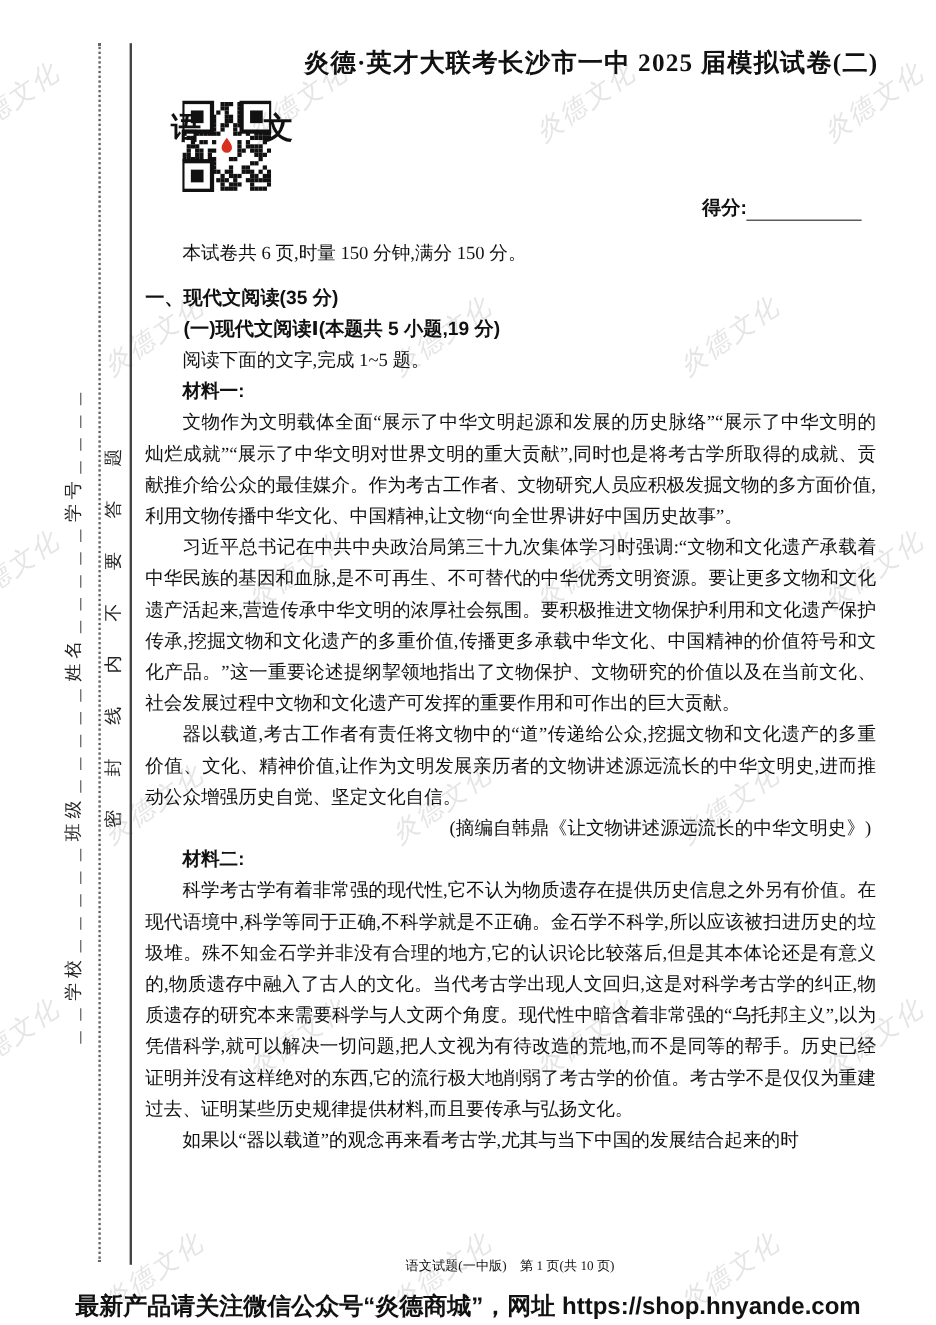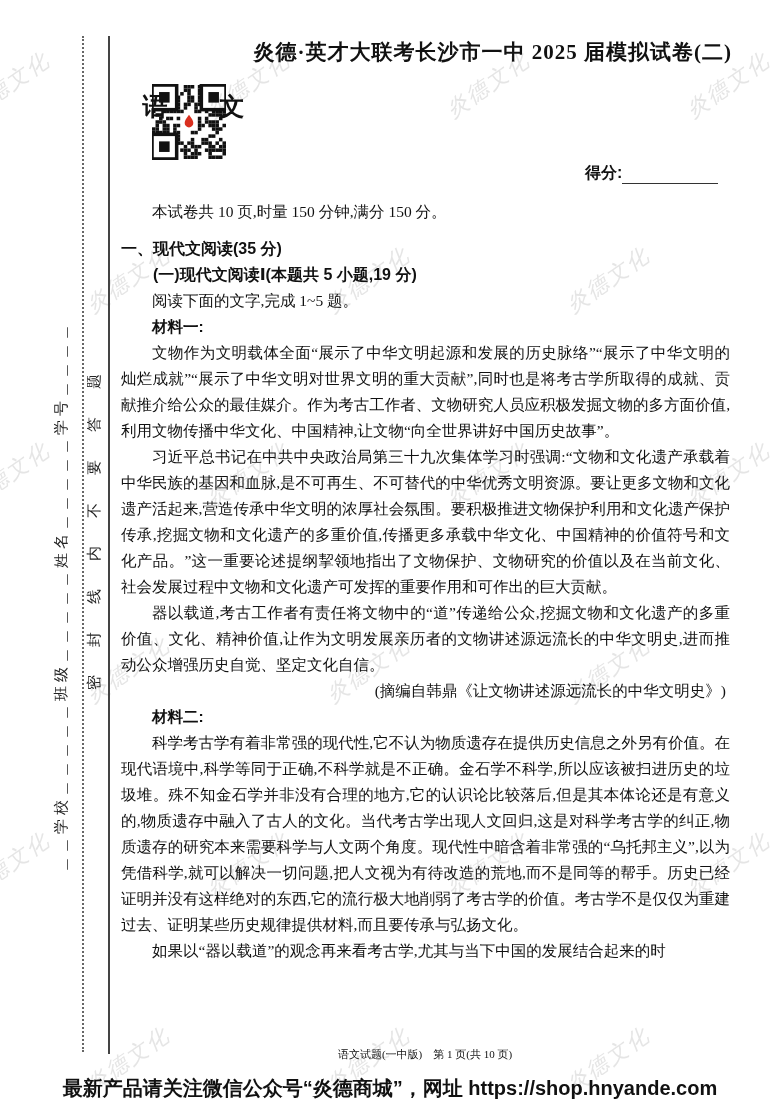--- a/index.html
+++ b/index.html
@@ -238,21 +238,21 @@
         <rect x="56" y="7" width="10.5" height="10.5" fill="#111"></rect>
         <rect x="0" y="49" width="24.5" height="24.5" fill="none" stroke="#111" stroke-width="3.5"></rect>
         <rect x="7" y="56" width="10.5" height="10.5" fill="#111"></rect>
         <path d="M36.75 29.5c2.6 3.6 4.3 5.7 4.3 8.3a4.3 4.3 0 0 1-8.6 0c0-2.6 1.7-4.7 4.3-8.3z" fill="#d92f1f"></path>
       </svg>
   </div>
   <div class="subject-title">语 文</div>
   <div class="score"><span>得分:</span><span class="score-line"></span></div>
 
   <div class="content">
-    <p class="intro">本试卷共 10 页,时量 150 分钟,满分 150 分。</p>
+    <p class="intro">本试卷共 6 页,时量 150 分钟,满分 150 分。</p>
     <p class="h1">一、现代文阅读(35 分)</p>
     <p class="h2">(一)现代文阅读Ⅰ(本题共 5 小题,19 分)</p>
     <p>阅读下面的文字,完成 1~5 题。</p>
     <p class="mat-label">材料一:</p>
     <p>文物作为文明载体全面“展示了中华文明起源和发展的历史脉络”“展示了中华文明的灿烂成就”“展示了中华文明对世界文明的重大贡献”,同时也是将考古学所取得的成就、贡献推介给公众的最佳媒介。作为考古工作者、文物研究人员应积极发掘文物的多方面价值,利用文物传播中华文化、中国精神,让文物“向全世界讲好中国历史故事”。</p>
     <p>习近平总书记在中共中央政治局第三十九次集体学习时强调:“文物和文化遗产承载着中华民族的基因和血脉,是不可再生、不可替代的中华优秀文明资源。要让更多文物和文化遗产活起来,营造传承中华文明的浓厚社会氛围。要积极推进文物保护利用和文化遗产保护传承,挖掘文物和文化遗产的多重价值,传播更多承载中华文化、中国精神的价值符号和文化产品。”这一重要论述提纲挈领地指出了文物保护、文物研究的价值以及在当前文化、社会发展过程中文物和文化遗产可发挥的重要作用和可作出的巨大贡献。</p>
     <p>器以载道,考古工作者有责任将文物中的“道”传递给公众,挖掘文物和文化遗产的多重价值、文化、精神价值,让作为文明发展亲历者的文物讲述源远流长的中华文明史,进而推动公众增强历史自觉、坚定文化自信。</p>
     <p class="attribution">(摘编自韩鼎《让文物讲述源远流长的中华文明史》)</p>
     <p class="mat-label">材料二:</p>
     <p>科学考古学有着非常强的现代性,它不认为物质遗存在提供历史信息之外另有价值。在现代语境中,科学等同于正确,不科学就是不正确。金石学不科学,所以应该被扫进历史的垃圾堆。殊不知金石学并非没有合理的地方,它的认识论比较落后,但是其本体论还是有意义的,物质遗存中融入了古人的文化。当代考古学出现人文回归,这是对科学考古学的纠正,物质遗存的研究本来需要科学与人文两个角度。现代性中暗含着非常强的“乌托邦主义”,以为凭借科学,就可以解决一切问题,把人文视为有待改造的荒地,而不是同等的帮手。历史已经证明并没有这样绝对的东西,它的流行极大地削弱了考古学的价值。考古学不是仅仅为重建过去、证明某些历史规律提供材料,而且要传承与弘扬文化。</p>

